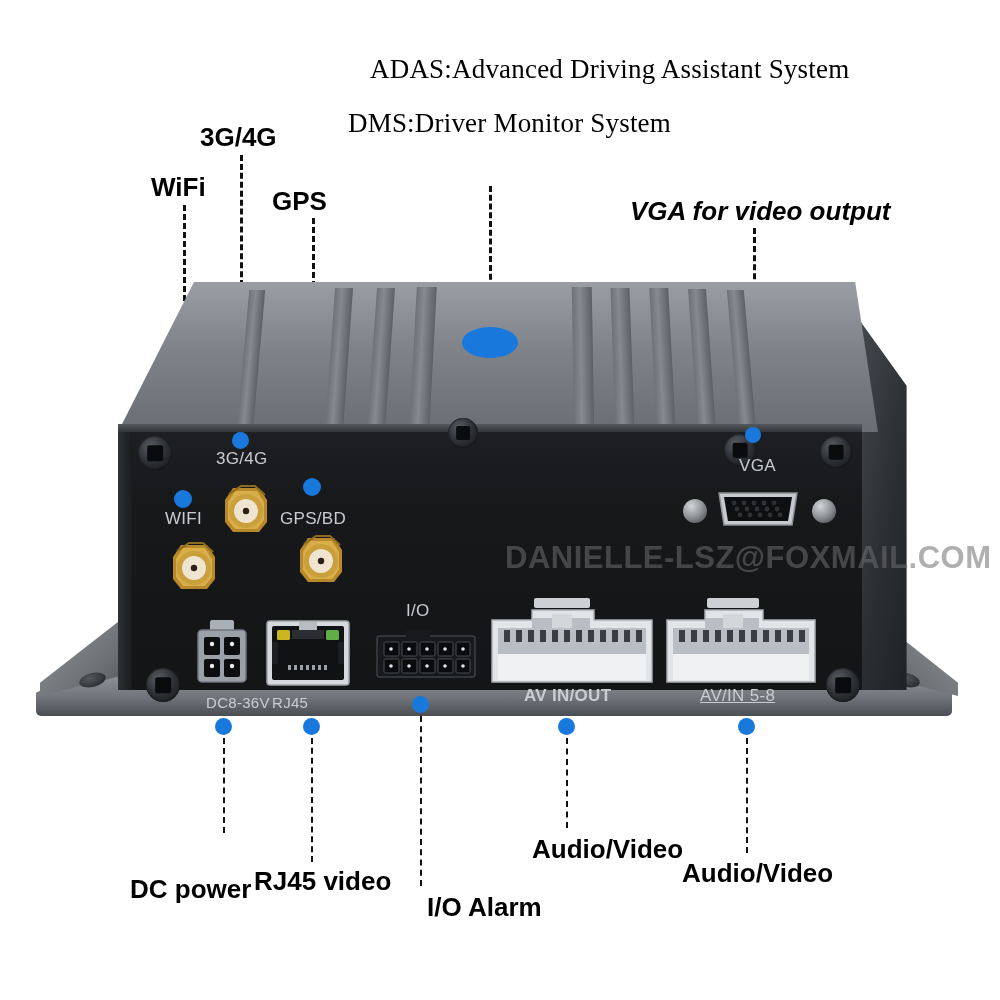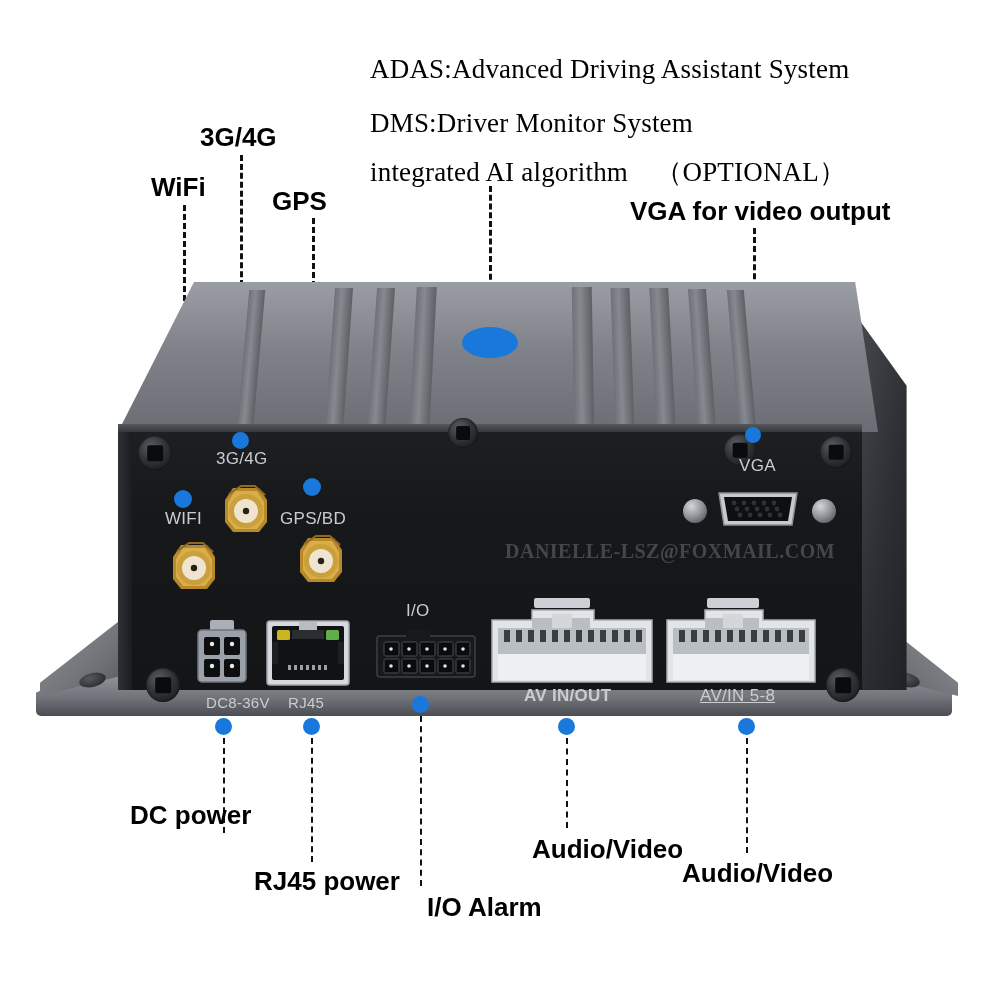--- a/index.html
+++ b/index.html
@@ -52,37 +52,36 @@
 
   
   .sma{position:absolute;}
   .screw{position:absolute;border-radius:50%;
     background:radial-gradient(circle at 38% 32%,#5a5e63 0%,#303337 45%,#121315 100%);
     box-shadow:0 0 2px #000 inset;}
   .screw .hex{position:absolute;left:50%;top:50%;transform:translate(-50%,-50%);
     width:46%;height:46%;background:#0a0b0c;border-radius:2px;}
 
   .wmk{
-    position:absolute;font-family:Liberation Serif, serif;font-weight:bold;
-    font-size:20px;color:rgba(110,110,112,.55);white-space:nowrap;letter-spacing:.5px;
+    position:absolute;font-family:Liberation Sans, sans-serif;font-weight:bold;
+    font-size:31px;color:rgba(110,110,112,.55);white-space:nowrap;letter-spacing:.5px;
   }
 </style>
 </head>
 <body>
 
 <div id="stage">
 
   <div class="serif-note" style="left:370px;top:54px;">ADAS:Advanced Driving Assistant System</div>
-  <div class="serif-note" style="left:370px;top:108px;">DMS:Driver Monitor System</div>
-  <div class="serif-note" style="left:370px;top:154px;">integrated AI algorithm　（OPTIONAL）</div>
+  <div class="serif-note" style="left:348px;top:108px;">DMS:Driver Monitor System</div>
 
   <div class="callout" style="left:151px;top:172px;">WiFi</div>
   <div class="callout" style="left:200px;top:122px;">3G/4G</div>
   <div class="callout" style="left:272px;top:186px;">GPS</div>
-  <div class="callout" style="left:630px;top:196px;">VGA for video output</div>
+  <div class="callout" style="left:630px;top:196px;font-style:italic;">VGA for video output</div>
 
   <div class="vline" style="left:183px;top:205px;height:285px;"></div>
   <div class="vline" style="left:240px;top:155px;height:283px;"></div>
   <div class="vline" style="left:312px;top:218px;height:285px;"></div>
   <div class="vline" style="left:489px;top:186px;height:155px;"></div>
   <div class="vline" style="left:753px;top:228px;height:205px;"></div>
 
   <div id="device">
 
     <div class="flange" style="left:36px;top:676px;width:916px;height:40px;
@@ -249,21 +248,21 @@
           <rect x="34" y="45" width="3" height="5"></rect>
             <rect x="40" y="45" width="3" height="5"></rect>
           <rect x="46" y="45" width="3" height="5"></rect>
             <rect x="52" y="45" width="3" height="5"></rect>
           <rect x="58" y="45" width="3" height="5"></rect>
         </g>
         <rect x="6" y="22" width="6" height="22" fill="#1d1f22"></rect>
         <rect x="72" y="22" width="6" height="22" fill="#1d1f22"></rect>
       </svg>
     </div>
-    <div class="silk" style="left:288px;top:694px;">RJ45</div>
+    <div class="silk" style="left:272px;top:694px;">RJ45</div>
 
     <div style="position:absolute;left:376px;top:630px;width:100px;height:48px;">
       <svg viewBox="0 0 100 48" width="100" height="48">
         <rect x="1" y="6" width="98" height="41" rx="3" fill="#17191c" stroke="#3c4045" stroke-width="1.5"></rect>
         <rect x="30" y="0" width="24" height="8" fill="#17191c"></rect>
         <g fill="#0a0b0c" stroke="#4a4e53" stroke-width="1">
           <rect x="8" y="12" width="15" height="14" rx="1.5"></rect>
           <rect x="26" y="12" width="15" height="14" rx="1.5"></rect>
           <rect x="44" y="12" width="15" height="14" rx="1.5"></rect>
           <rect x="62" y="12" width="15" height="14" rx="1.5"></rect>
@@ -354,19 +353,19 @@
   <div class="dot" style="left:412px;top:696px;width:17px;height:17px;"></div>
   <div class="dot" style="left:558px;top:718px;width:17px;height:17px;"></div>
   <div class="dot" style="left:738px;top:718px;width:17px;height:17px;"></div>
 
   <div class="vline thin" style="left:223px;top:738px;height:95px;"></div>
   <div class="vline thin" style="left:311px;top:738px;height:124px;"></div>
   <div class="vline thin" style="left:420px;top:716px;height:170px;"></div>
   <div class="vline thin" style="left:566px;top:738px;height:90px;"></div>
   <div class="vline thin" style="left:746px;top:738px;height:115px;"></div>
 
-  <div class="callout" style="left:130px;top:800px;text-align:center;">DC power</div>
-  <div class="callout" style="left:254px;top:866px;">RJ45 power</div>
+  <div class="callout" style="left:130px;top:874px;text-align:center;">DC power</div>
+  <div class="callout" style="left:254px;top:866px;">RJ45 video</div>
   <div class="callout" style="left:402px;top:892px;margin-left:25px;">I/O Alarm</div>
   <div class="callout" style="left:532px;top:834px;">Audio/Video</div>
   <div class="callout" style="left:682px;top:858px;">Audio/Video</div>
 
 </div>
 
 </body></html>

